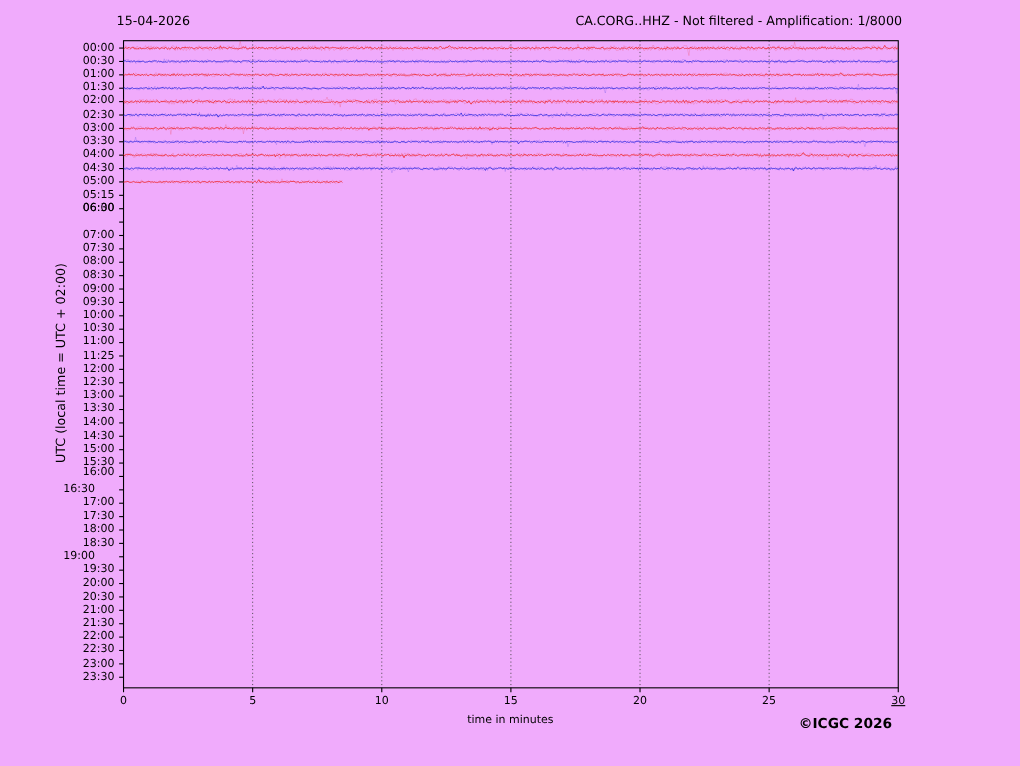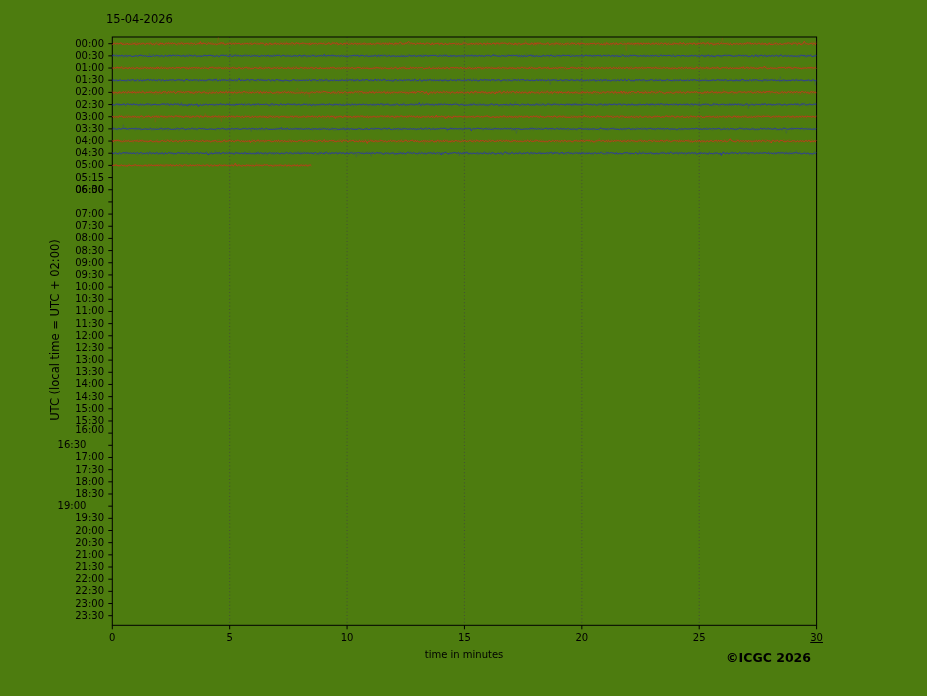--- a/index.html
+++ b/index.html
@@ -1,19 +1,19 @@
 <!DOCTYPE html>
 <html><head>
 <meta charset="utf-8">
 <style>
   html,body{margin:0;padding:0;background:#ffffff;}
   .figure{
     position:relative;
     width:927px;height:696px;
-    background:#4d7c0f;
+    background:#f0abfc;
     font-family:"DejaVu Sans", sans-serif;
     color:#000;
     overflow:hidden;
   }
   .title-left{
     position:absolute;top:12px;left:106px;
     font-size:11.5px;white-space:nowrap;
   }
   .title-right{
     position:absolute;top:12px;right:107px;
@@ -40,20 +40,21 @@
     position:absolute;width:40px;
     text-align:center;font-size:10px;line-height:12px;white-space:nowrap;
   }
   svg.plot{position:absolute;left:0;top:0;}
 </style>
 </head>
 <body>
 
 <div class="figure">
   <div class="title-left">15-04-2026</div>
+  <div class="title-right">CA.CORG..HHZ - Not filtered - Amplification: 1/8000</div>
   <div class="y-axis-label">UTC (local time = UTC + 02:00)</div>
 
   <svg class="plot" id="plot-svg" width="927" height="696" viewBox="0 0 927 696">
       <line x1="229.68333333333334" y1="37" x2="229.68333333333334" y2="625.3" stroke="#444444" stroke-width="0.8" stroke-dasharray="1 2.4"></line>
       <line x1="347.0666666666667" y1="37" x2="347.0666666666667" y2="625.3" stroke="#444444" stroke-width="0.8" stroke-dasharray="1 2.4"></line>
       <line x1="464.45000000000005" y1="37" x2="464.45000000000005" y2="625.3" stroke="#444444" stroke-width="0.8" stroke-dasharray="1 2.4"></line>
       <line x1="581.8333333333334" y1="37" x2="581.8333333333334" y2="625.3" stroke="#444444" stroke-width="0.8" stroke-dasharray="1 2.4"></line>
       <line x1="699.2166666666666" y1="37" x2="699.2166666666666" y2="625.3" stroke="#444444" stroke-width="0.8" stroke-dasharray="1 2.4"></line>
       <rect x="112.3" y="37" width="704.3000000000001" height="588.3" fill="none" stroke="#000000" stroke-width="1"></rect>
       <line x1="108.3" y1="43.7" x2="112.3" y2="43.7" stroke="#000000" stroke-width="1"></line>
@@ -152,21 +153,21 @@
       <div class="ytick-label" style="top: 184px;">06:30</div>
       <div class="ytick-label" style="top: 208.08px;">07:00</div>
       <div class="ytick-label" style="top: 220.25px;">07:30</div>
       <div class="ytick-label" style="top: 232.42px;">08:00</div>
       <div class="ytick-label" style="top: 244.59px;">08:30</div>
       <div class="ytick-label" style="top: 256.76px;">09:00</div>
       <div class="ytick-label" style="top: 268.93px;">09:30</div>
       <div class="ytick-label" style="top: 281.1px;">10:00</div>
       <div class="ytick-label" style="top: 293.27px;">10:30</div>
       <div class="ytick-label" style="top: 305.44px;">11:00</div>
-      <div class="ytick-label" style="top: 317.61px;">11:30</div>
+      <div class="ytick-label" style="top: 317.61px;">11:25</div>
       <div class="ytick-label" style="top: 329.78px;">12:00</div>
       <div class="ytick-label" style="top: 341.95px;">12:30</div>
       <div class="ytick-label" style="top: 354.12px;">13:00</div>
       <div class="ytick-label" style="top: 366.29px;">13:30</div>
       <div class="ytick-label" style="top: 378.46px;">14:00</div>
       <div class="ytick-label" style="top: 390.63px;">14:30</div>
       <div class="ytick-label" style="top: 402.8px;">15:00</div>
       <div class="ytick-label" style="top: 414.97px;">15:30</div>
       <div class="ytick-label" style="top: 424px;">16:00</div>
       <div class="ytick-label" style="top: 439px; text-align: center;">16:30</div>

